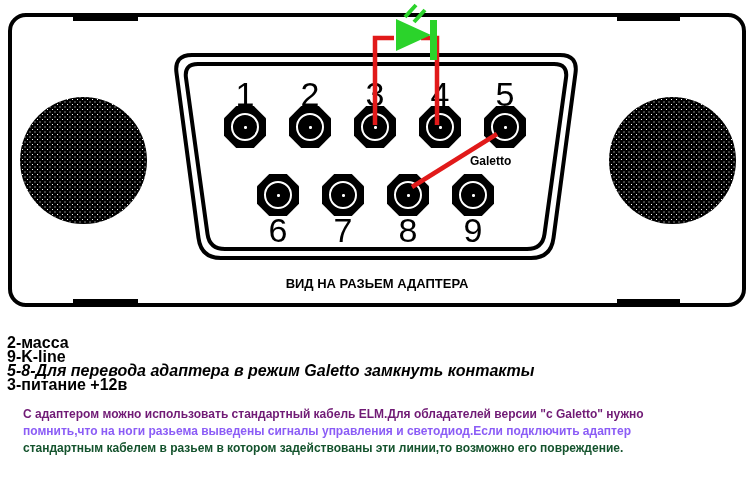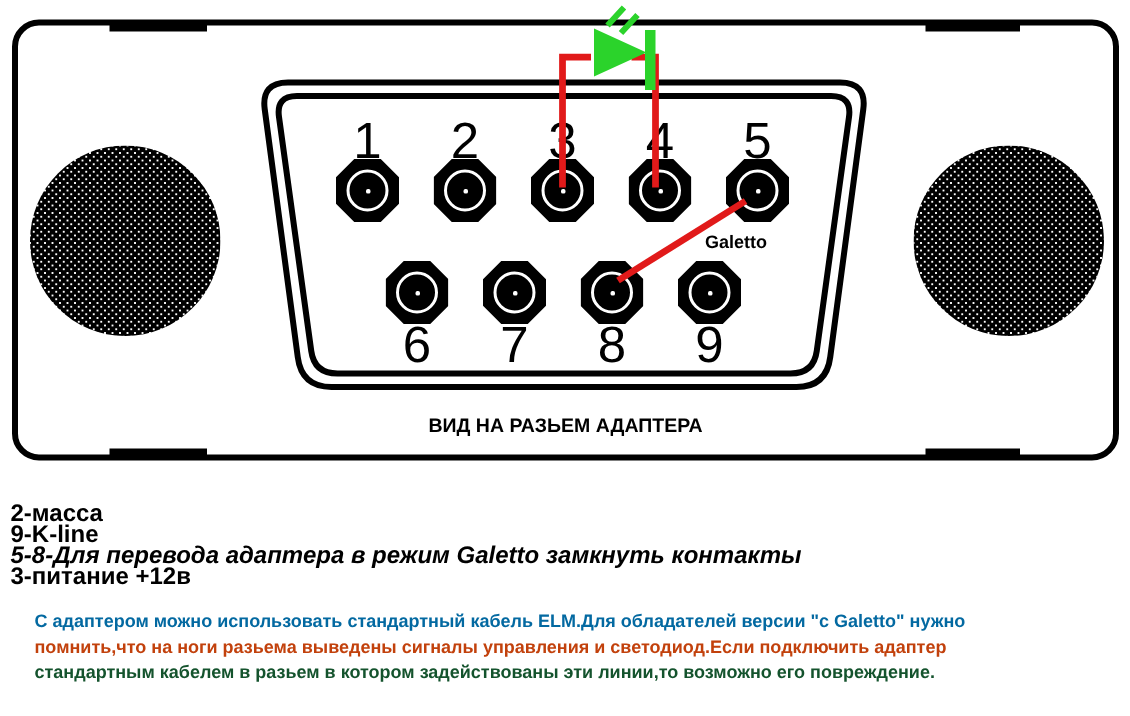--- a/index.html
+++ b/index.html
@@ -131,17 +131,17 @@
     </g>
   </svg>
 
   <div id="legend">
       <div class="legend-line" style="top: 336px;">2-масса</div>
       <div class="legend-line" style="top: 350px;">9-K-line</div>
       <div class="legend-line" style="top: 364px; font-style: italic;">5-8-Для перевода адаптера в режим Galetto замкнуть контакты</div>
       <div class="legend-line" style="top: 378px;">3-питание +12в</div>
     </div>
   <div id="warning">
-      <div class="warning-line" style="top: 406px; color: #0369a1;">С адаптером можно использовать стандартный кабель ELM.Для обладателей версии "с Galetto" нужно</div>
-      <div class="warning-line" style="top: 423px; color: #c2410c;">помнить,что на ноги разьема выведены сигналы управления и светодиод.Если подключить адаптер</div>
+      <div class="warning-line" style="top: 406px; color: #701a75;">С адаптером можно использовать стандартный кабель ELM.Для обладателей версии "с Galetto" нужно</div>
+      <div class="warning-line" style="top: 423px; color: #8b5cf6;">помнить,что на ноги разьема выведены сигналы управления и светодиод.Если подключить адаптер</div>
       <div class="warning-line" style="top: 440px; color: #14532d;">стандартным кабелем в разьем в котором задействованы эти линии,то возможно его повреждение.</div>
     </div>
 </div>
 
 </body></html>

